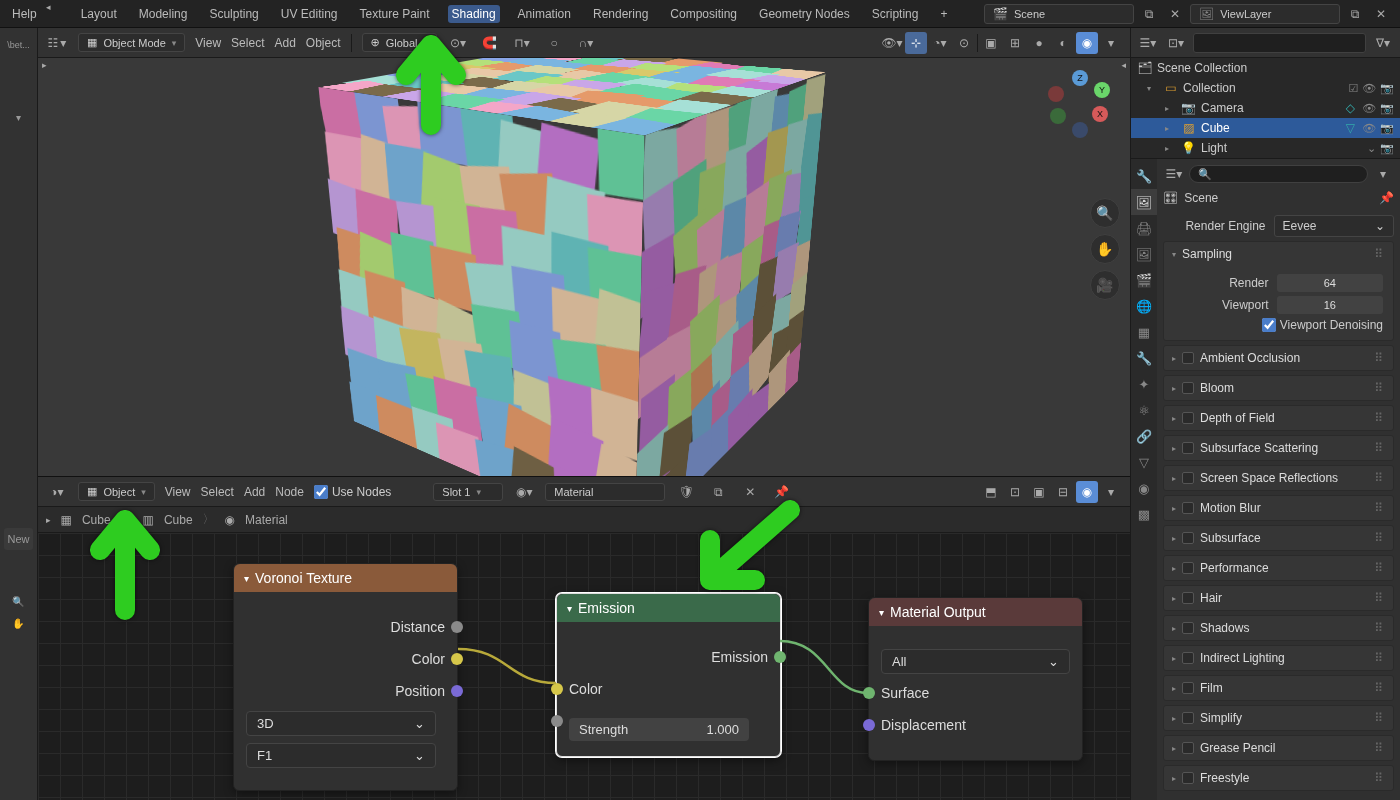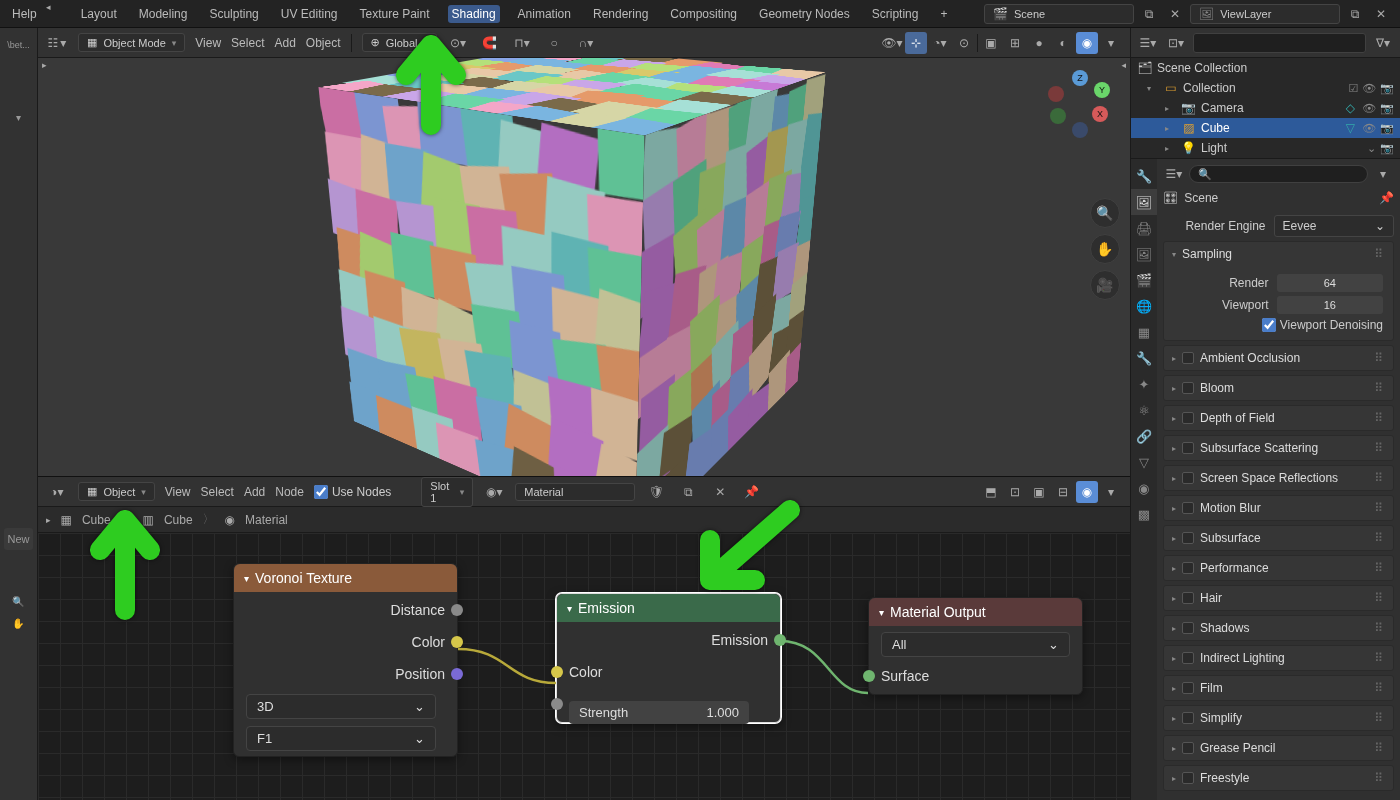--- a/index.html
+++ b/index.html
@@ -39,21 +39,21 @@
 .node-area { height:324px; background:#232323; border-top:1px solid #111; display:flex; flex-direction:column; }
 .node-header { height:30px; background:#323232; border-bottom:1px solid #1a1a1a; display:flex; align-items:center; padding:0 8px; gap:10px; }
 .chk { display:flex; align-items:center; gap:4px; font-size:12px; }
 .chk input { accent-color:#4a7dc9; }
 .node-breadcrumb { height:26px; background:#2b2b2b; display:flex; align-items:center; padding:0 8px; gap:10px; font-size:12px; color:#aaa; border-bottom:1px solid #1a1a1a; }
 .node-breadcrumb .sep { color:#666; }
 .node-canvas { flex:1; background:#1d1d1d; position:relative; overflow:hidden; background-image:linear-gradient(#2a2a2a 1px,transparent 1px),linear-gradient(90deg,#2a2a2a 1px,transparent 1px); background-size:22px 22px; }
 .node { position:absolute; border-radius:6px; background:#303030; border:1px solid #222; box-shadow:0 3px 10px rgba(0,0,0,.4); }
 .node-head { padding:6px 10px; border-radius:6px 6px 0 0; font-size:14px; color:#fff; display:flex; align-items:center; gap:6px; }
 .node-head .cv { font-size:10px; }
-.node-body { padding:2px 12px; }
+.node-body { padding:19px 12px; }
 .node-row { display:flex; align-items:center; justify-content:flex-end; gap:8px; height:32px; font-size:14px; color:#ddd; position:relative; }
 .node-row.left { justify-content:flex-start; }
 .socket { width:12px; height:12px; border-radius:50%; position:absolute; }
 .socket.out { right:-18px; }
 .socket.in { left:-18px; }
 .socket.grey { background:#8a8a8a; }
 .socket.yellow { background:#d6c74a; }
 .socket.purple { background:#7a6ad6; }
 .socket.green { background:#6fb56f; }
 .node-slider { background:#424242; border-radius:4px; padding:4px 10px; display:flex; justify-content:space-between; font-size:13px; width:180px;margin-top:16px; }
@@ -410,21 +410,21 @@
           <span class="cv">▾</span>
         </div>
         <span class="menu-txt">View</span>
         <span class="menu-txt">Select</span>
         <span class="menu-txt">Add</span>
         <span class="menu-txt">Node</span>
         <label class="chk">
             <input type="checkbox" checked="" style="">
             <span>Use Nodes</span>
           </label>
-        <div class="dropdown-btn" style="margin-left:20px;width:52px">
+        <div class="dropdown-btn" style="margin-left:32px;width:70px">
             <span>Slot 1</span>
             <span class="cv">▾</span>
           </div>
         <span class="icon-btn">◉▾</span>
         <div class="dropdown-btn" style="width:120px">
             <span>Material</span>
           </div>
         <span class="icon-btn">🛡</span>
         <span class="icon-btn">⧉</span>
         <span class="icon-btn">✕</span>
@@ -518,20 +518,24 @@
             <div class="node-row left">
                 <div class="node-select">
                   <span>All</span>
                   <span class="cv">⌄</span>
                 </div>
               </div>
             <div class="node-row left">
                 <div class="socket in green"></div>
                 <span>Surface</span>
               </div>
+            <div class="node-row left">
+                <div class="socket in purple"></div>
+                <span>Displacement</span>
+              </div>
           </div>
         </div>
 
         <svg style="position:absolute;left:0;top:0;width:100%;height:100%;pointer-events:none">
           <path d="M420 116 C 470 116, 470 150, 518 150" stroke="#b8a93a" stroke-width="2.5" fill="none"></path>
           <path d="M742 108 C 790 108, 790 160, 830 160" stroke="#6fb56f" stroke-width="2.5" fill="none"></path>
         </svg>
       </div>
     </div>
   </div>

